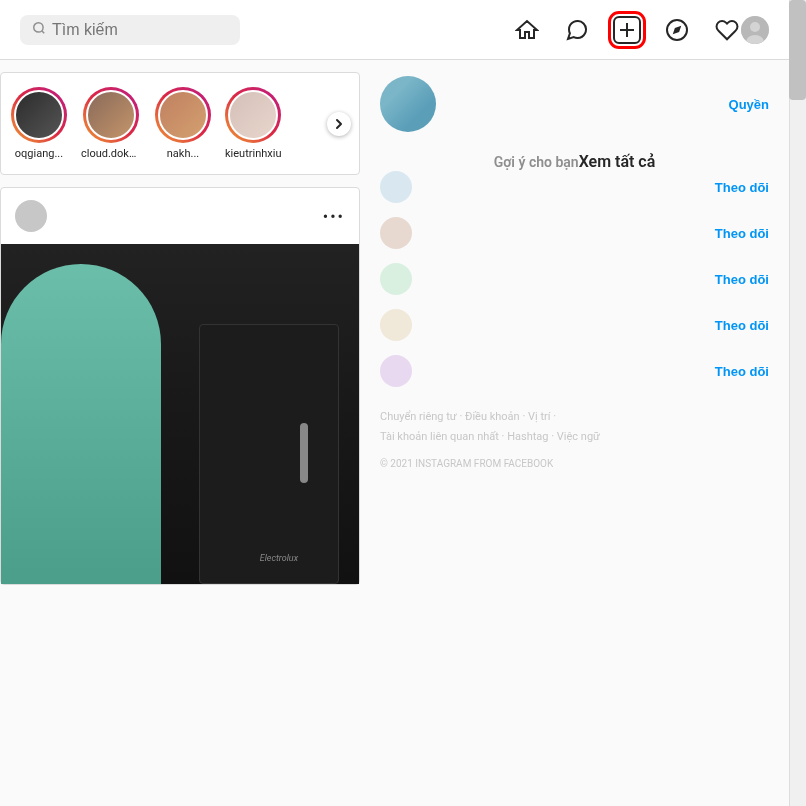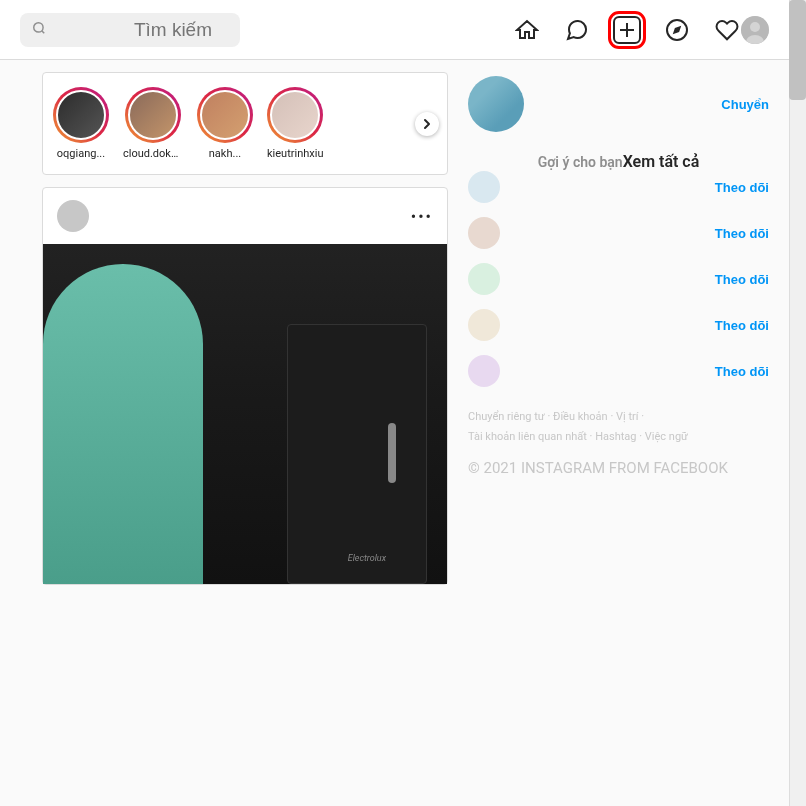--- a/index.html
+++ b/index.html
@@ -40,24 +40,23 @@
       gap: 6px;
     }
     .search-icon-svg {
       color: #8e8e8e;
       font-size: 14px;
     }
     .search-input-text {
       background: transparent;
       border: none;
       outline: none;
-      font-size: 19px;
+      font-size: 16px;
       color: #262626;
       width: 160px;
-      text-align: right;
     }
     .header-center {
       display: flex;
       align-items: center;
       gap: 22px;
     }
     .nav-icon {
       width: 28px;
       height: 28px;
       display: flex;
@@ -123,24 +122,23 @@
     .main-container {
       display: flex;
       margin-top: 60px;
       width: 789px;
       height: calc(806px - 60px);
       overflow-y: auto;
     }
 
     
     .feed-area {
-      width: 406px;
+      width: 360px;
       padding: 0;
       flex-shrink: 0;
-      margin-left: 42px;
     }
 
     
     .stories-row {
       background: #fff;
       border: 1px solid #dbdbdb;
       border-radius: 4px;
       margin: 12px 0 12px 0;
       padding: 14px 10px;
       display: flex;
@@ -344,21 +342,21 @@
       color: #c7c7c7;
       font-size: 11px;
       line-height: 1.8;
     }
     .footer-links a {
       color: #c7c7c7;
       text-decoration: none;
     }
     .footer-copyright {
       margin-top: 8px;
-      font-size: 15px;
+      font-size: 10px;
       color: #c7c7c7;
       text-transform: uppercase;
     }
 
     
     .story-img-1 { background: linear-gradient(135deg, #2c2c2c 0%, #555 100%); }
     .story-img-2 { background: linear-gradient(135deg, #8a6a5a 0%, #c4956a 100%); }
     .story-img-3 { background: linear-gradient(135deg, #d4c0b8 0%, #e8d5cc 100%); }
     .story-img-4 { background: linear-gradient(135deg, #c08060 0%, #d4a070 100%); }
 
@@ -535,21 +533,21 @@
     </div>
 
   </div>
 
   <div class="right-sidebar">
 
     <div class="sidebar-profile-row">
       <div class="sidebar-avatar">
         <div class="sidebar-avatar-content"></div>
       </div>
-      <button class="follow-btn sidebar-switch-link">Chuyển</button>
+      <button class="follow-btn sidebar-switch-link">Quyền</button>
     </div>
 
     <div class="suggestions-header">
       <span class="suggestions-title">Gợi ý cho bạn</span>
       <span class="suggestions-see-all">Xem tất cả</span>
     </div>
 
     <div class="suggestion-item">
       <div class="suggestion-left">
         <div class="suggestion-avatar" style="background:#d9e8f0;"></div>

